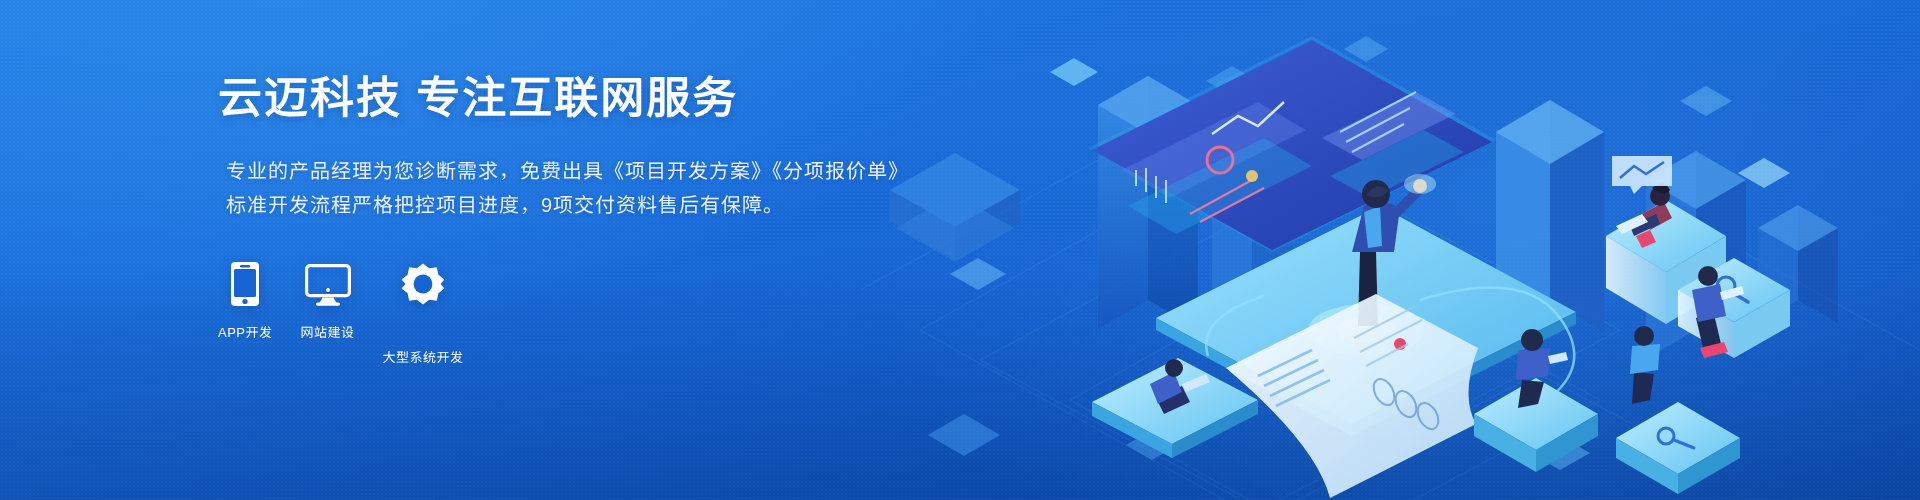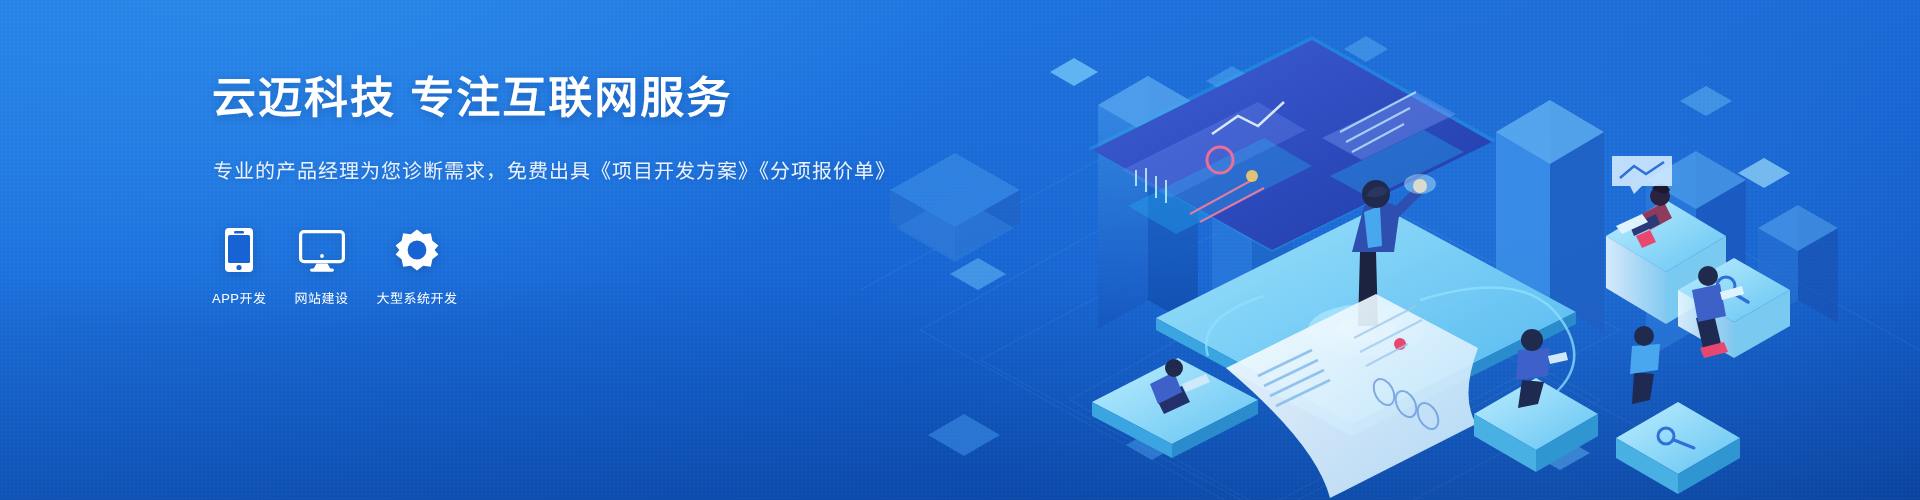--- a/index.html
+++ b/index.html
@@ -27,36 +27,36 @@
   
   .banner::after{
     content:"";position:absolute;inset:0;pointer-events:none;
     background:linear-gradient(to bottom, rgba(255,255,255,0) 55%, rgba(5,45,110,.28) 100%);
   }
 
   
   .grid-lines{position:absolute;right:0;top:0;width:1060px;height:500px;opacity:.45;}
 
   
-  .copy{position:absolute;left:212px;top:72px;width:760px;z-index:6;}
+  .copy{position:absolute;left:218px;top:72px;width:760px;z-index:6;}
   .headline{
     margin:0;color:#ffffff;font-size:44px;line-height:1.18;font-weight:700;
     letter-spacing:2px;text-shadow:0 2px 10px rgba(2,36,92,.28);
     white-space:nowrap;
   }
-  .sub{margin:1px;padding:0;list-style:none;margin-top:30px;}
+  .sub{margin:8px;padding:0;list-style:none;margin-top:30px;}
   .sub li{
     color:#eaf3ff;font-size:20px;line-height:34px;letter-spacing:1px;
     white-space:nowrap;text-shadow:0 1px 5px rgba(2,36,92,.22);
   }
 
   
   .services{display:flex;align-items:flex-start;margin-top:38px;}
   .svc{display:flex;flex-direction:column;margin-right:28px;}
-  .svc:last-child{margin-right:11px;}
+  .svc:last-child{margin-right:11px;gap:25px;}
   .svc-ico{
     height:46px;display:flex;align-items:flex-end;justify-content:center;
     margin-bottom:16px;
   }
   .svc-ico svg{display:block;filter:drop-shadow(0 2px 6px rgba(2,36,92,.25));}
   .svc-label{color:#ffffff;font-size:13px;letter-spacing:.5px;white-space:nowrap;}
 
   
   .art{position:absolute;right:0;top:0;width:1060px;height:500px;z-index:4;}
 </style>
@@ -313,20 +313,21 @@
       <path d="M404 296 Q336 318 348 356"></path>
     </g>
   </svg>
 
   <div class="copy">
 
     <h1 class="headline">云迈科技 专注互联网服务</h1>
 
     <ul class="sub">
       <li>专业的产品经理为您诊断需求，免费出具《项目开发方案》《分项报价单》</li>
+      <li>标准开发流程严格把控项目进度，9项交付资料售后有保障。</li>
     </ul>
 
     <div class="services">
 
       <div class="svc">
         <span class="svc-ico">
           <svg width="28" height="44" viewBox="0 0 28 44" aria-hidden="true">
             <rect x="0" y="0" width="28" height="44" rx="4" fill="#ffffff"></rect>
             <rect x="3" y="7" width="22" height="28" rx="1.5" fill="#1763d4"></rect>
             <rect x="9" y="3" width="10" height="2.4" rx="1.2" fill="#1763d4"></rect>

